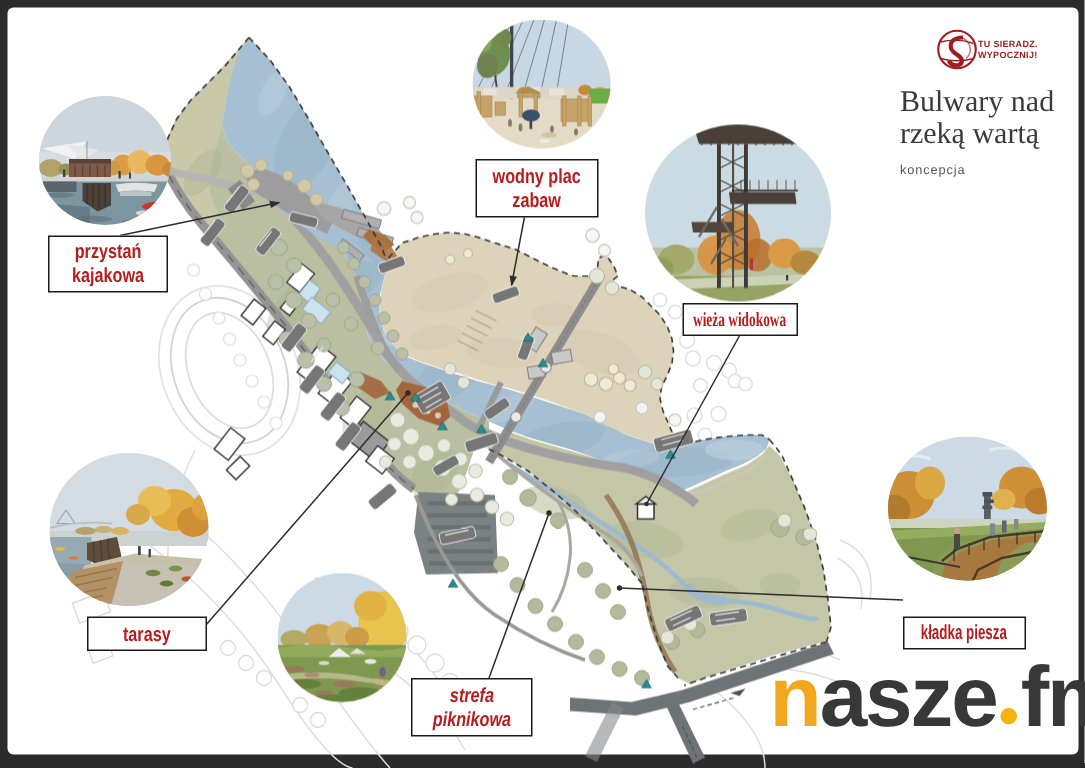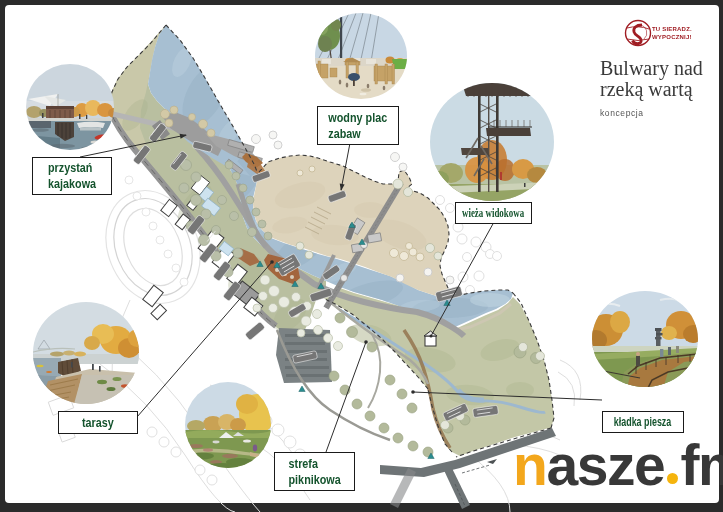--- a/index.html
+++ b/index.html
@@ -1,20 +1,20 @@
 <!DOCTYPE html>
 <html><head>
 <meta charset="utf-8">
 <style>
   html,body{margin:0;padding:0;}
   body{width:723px;height:512px;background:#2b2b2b;font-family:"Liberation Sans",sans-serif;overflow:hidden;position:relative;}
   #page{position:absolute;left:5px;top:5px;width:714px;height:498px;background:#ffffff;border-radius:4px;}
   #map{position:absolute;left:0;top:0;width:723px;height:512px;}
-  .lbox{position:absolute;background:#fff;border:1.5px solid #1a1a1a;color:#14532d;
-        font-weight:bold;font-size:13.5px;line-height:16px;text-align:left;
+  .lbox{position:absolute;background:#fff;border:1.5px solid #1a1a1a;color:#b91c1c;
+        font-weight:bold;font-size:13.5px;line-height:16px;text-align:center;
         display:flex;align-items:center;justify-content:center;}
   .lbox>span{display:inline-block;transform:scaleX(0.8);transform-origin:center;white-space:nowrap;}
   .narrow>span{transform:scaleX(0.66);}
   #title{position:absolute;left:600px;top:58px;width:125px;color:#3a3a3a;
          font-family:"Liberation Serif",serif;font-size:20px;line-height:21px;}
   #title .sub{font-family:"Liberation Sans",sans-serif;font-size:8.5px;color:#555555;letter-spacing:0.6px;margin-top:3px;}
   #brand{position:absolute;left:513px;top:440px;font-weight:bold;color:#383838;
          font-size:57px;letter-spacing:-1.4px;white-space:nowrap;line-height:50px;}
   #brand .n{color:#f3a71c;}
   #brand .dot{display:inline-block;width:11px;height:11px;background:#f5b40d;border-radius:50%;margin:0 2px 1px 3px;}
@@ -745,21 +745,21 @@
   </div>
 
 <div class="lbox narrow" style="left:455px;top:202px;width:75px;height:20px;font-family:Liberation Serif, serif;">
     <span>wieża widokowa</span>
   </div>
 
 <div class="lbox" style="left:58px;top:411px;width:78px;height:21px;">
     <span>tarasy</span>
   </div>
 
-<div class="lbox" style="left:274px;top:452px;width:79px;height:37px;">
+<div class="lbox" style="left:274px;top:452px;width:79px;height:37px;font-style:italic;">
     <span>strefa<br>piknikowa</span>
   </div>
 
 <div class="lbox narrow" style="left:602px;top:411px;width:80px;height:20px;">
     <span>kładka piesza</span>
   </div>
 
 <div id="title">Bulwary nad rzeką wartą<div class="sub">koncepcja</div></div>
 
 <div id="brand"><span class="n">n</span>asze<span class="dot"></span>fm</div>

